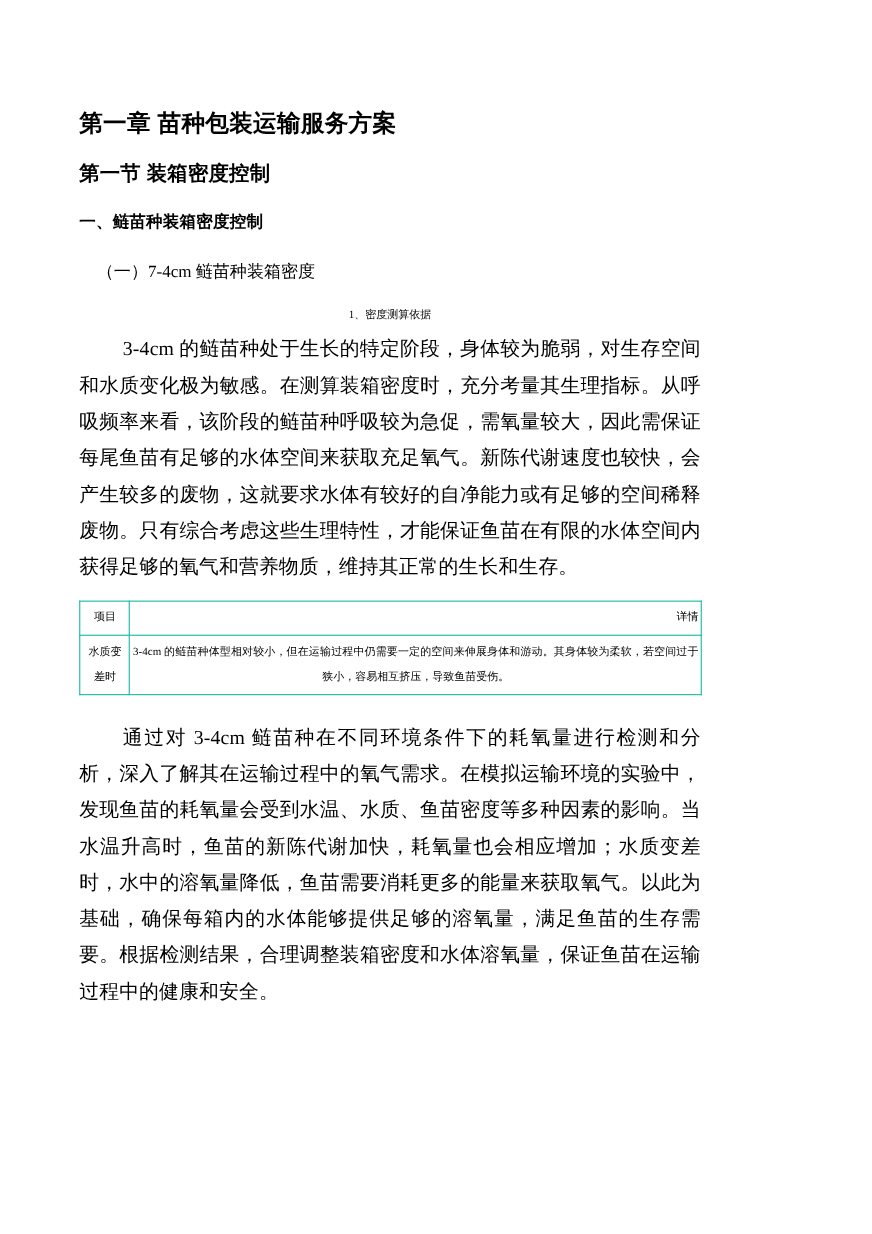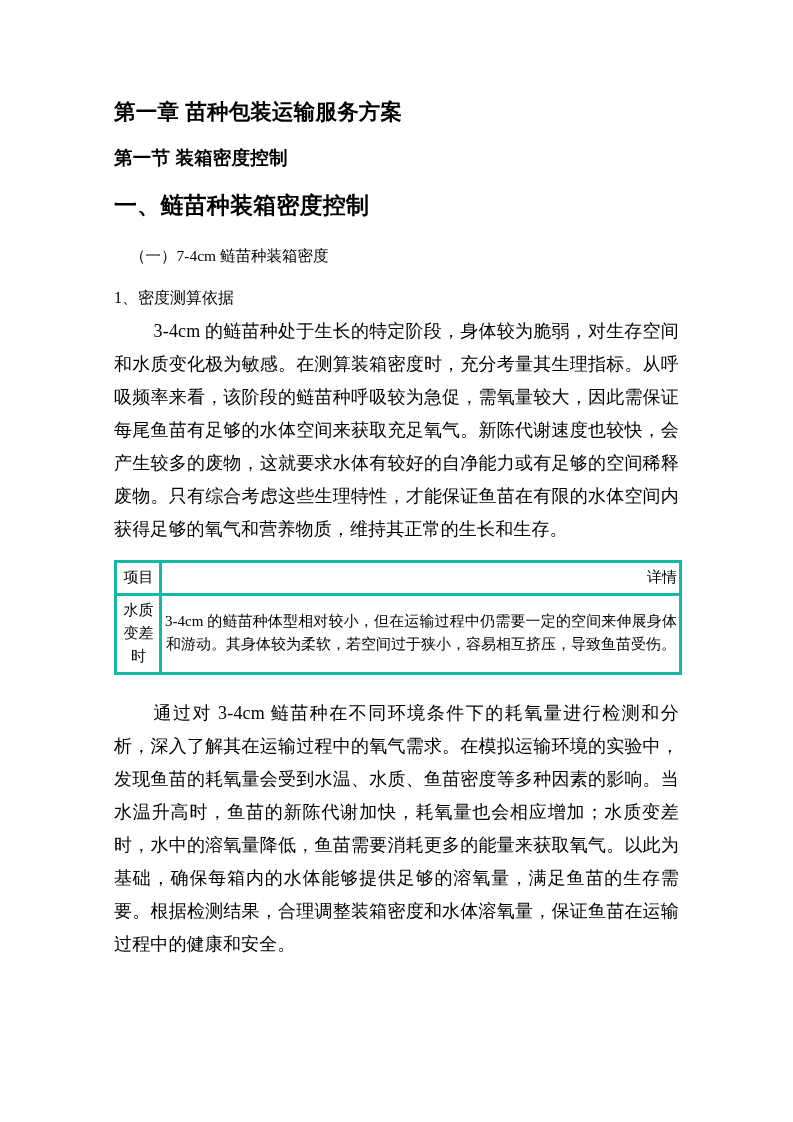--- a/index.html
+++ b/index.html
@@ -13,21 +13,21 @@
     height: 1122px;
     font-family: "Liberation Serif", "DejaVu Serif", serif;
     color: #000000;
     -webkit-font-smoothing: antialiased;
   }
   .page {
     position: relative;
     width: 793px;
     height: 1122px;
     box-sizing: border-box;
-    padding: 92px 114px 0 114px;
+    padding: 92px 114px 0 72px;
     background: #ffffff;
     overflow: hidden;
   }
   .doc-body {
     width: 565px;
   }
 
   
   h1.chapter-title {
     font-size: 21.5px;
@@ -39,37 +39,38 @@
   }
   h2.section-title {
     font-size: 18.5px;
     font-weight: bold;
     line-height: 1.0;
     margin: 25px 0 14px 0;
     letter-spacing: 0.2px;
     font-family: "Liberation Sans", "DejaVu Sans", sans-serif;
   }
   h3.subsection-title {
-    font-size: 23px;
+    font-size: 15px;
     font-weight: bold;
     line-height: 1.0;
     margin: 27px 0 0 0;
     letter-spacing: 0.2px;
     font-family: "Liberation Sans", "DejaVu Sans", sans-serif;
   }
   p.level-title {
     font-size: 15.5px;
     line-height: 1.0;
     margin: 31px 0 0 0;
     text-indent: 16px;
   }
   p.numbered-title {
-    font-size: 16px;
+    font-size: 10px;
     line-height: 1.0;
     margin: 26px 0 0 0;
+    text-align: center;
   }
 
   
   p.body-text {
     font-size: 18px;
     line-height: 33px;
     margin: 9px 0 0 0;
     text-align: justify;
     text-justify: inter-ideograph;
     text-indent: 2.2em;
@@ -81,25 +82,25 @@
 
   
   table.spec-table {
     border-collapse: collapse;
     width: 565px;
     margin-top: 14px;
     table-layout: fixed;
   }
   table.spec-table td,
   table.spec-table th {
-    border: 3px solid #14b8a6;
+    border: 1px solid #14b8a6;
     font-weight: normal;
     vertical-align: middle;
     padding: 3px 2px 4px 3px;
-    font-size: 15px;
+    font-size: 10px;
     line-height: 23px;
   }
   table.spec-table col.c-label { width: 45px; }
   table.spec-table col.c-detail { width: 520px; }
 
   td.row-label {
     text-align: center;
     padding-left: 2px;
     padding-right: 2px;
     word-break: break-all;

